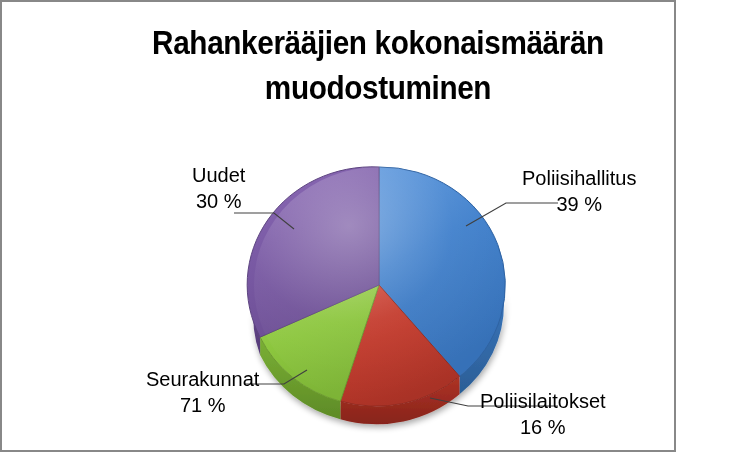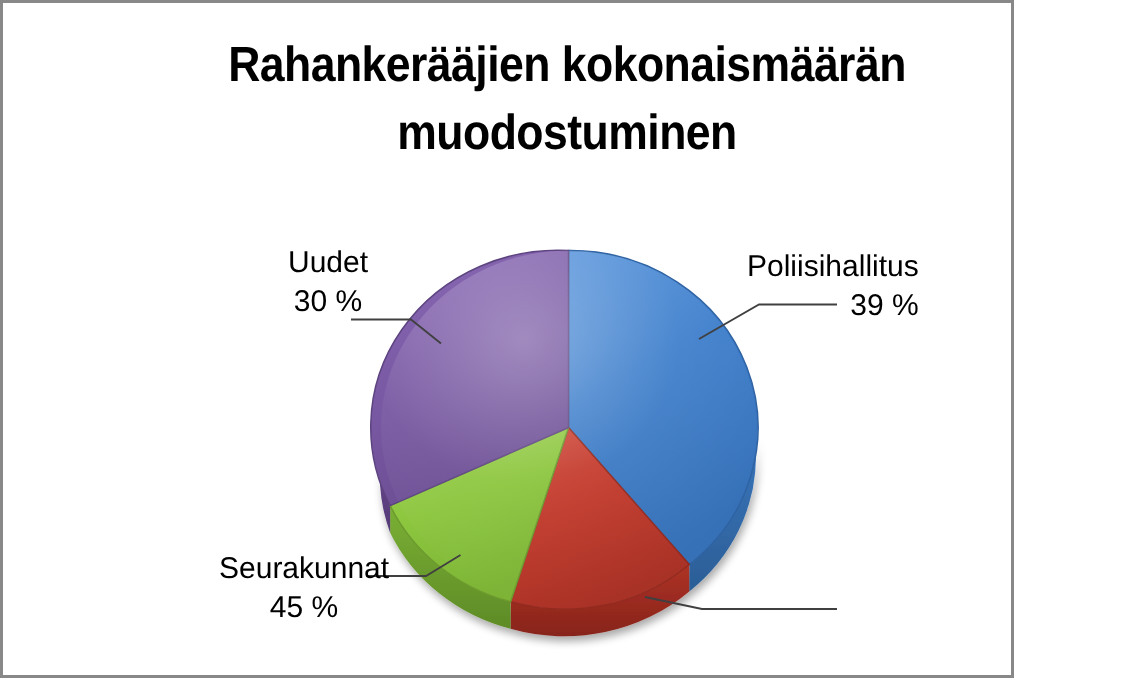--- a/index.html
+++ b/index.html
@@ -41,21 +41,21 @@
     height: 452px;
   }
   .slice-label {
     position: absolute;
     font-family: "Liberation Sans", sans-serif;
     font-size: 20px;
     line-height: 26px;
     color: #000000;
     white-space: pre-line;
   }
-  .lbl-poliisihallitus { left: 496px; top: 163px; text-align: right; }
+  .lbl-poliisihallitus { left: 520px; top: 163px; text-align: center; }
   .lbl-poliisilaitokset { left: 478px; top: 386px; text-align: center; }
   .lbl-seurakunnat      { left: 144px; top: 364px; text-align: center; }
   .lbl-uudet            { left: 190px; top: 160px; text-align: center; }
 </style>
 </head>
 <body>
 
 <div id="frame">
 
   <div id="chart-title">Rahankerääjien kokonaismäärän
@@ -146,20 +146,22 @@
       <path d="M 464,224 L 504,201 L 556,201"></path>
       <path d="M 428,396 L 466,404 L 556,404"></path>
       <path d="M 305,368 L 282,382 L 242,382"></path>
       <path d="M 292,227 L 272,211 L 232,211"></path>
     </g>
   </svg>
 
   <div class="slice-label lbl-poliisihallitus">Poliisihallitus
 39 %</div>
 
+  <div class="slice-label lbl-poliisilaitokset">Poliisilaitokset
+16 %</div>
 
   <div class="slice-label lbl-seurakunnat">Seurakunnat
-45 %</div>
+71 %</div>
 
   <div class="slice-label lbl-uudet">Uudet
 30 %</div>
 
 </div>
 
 </body></html>

